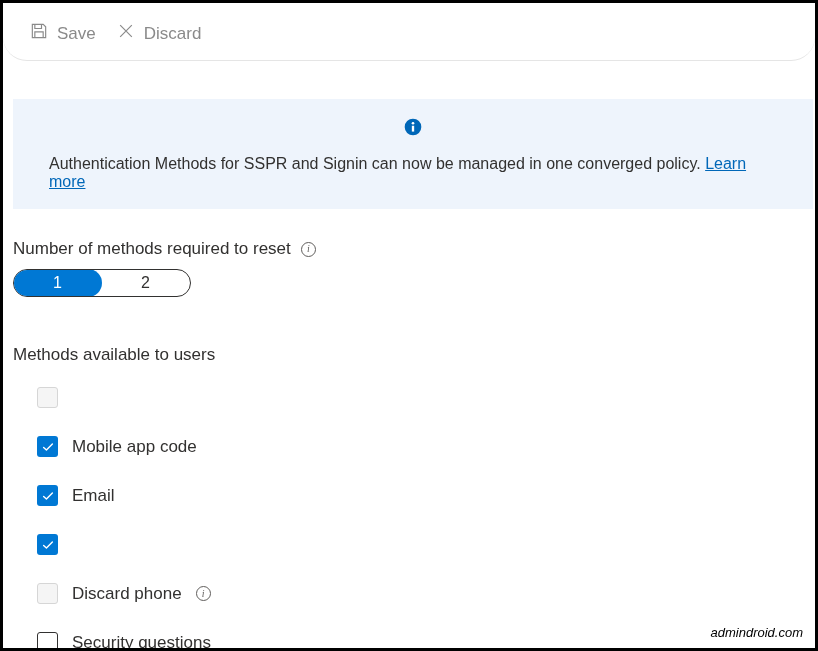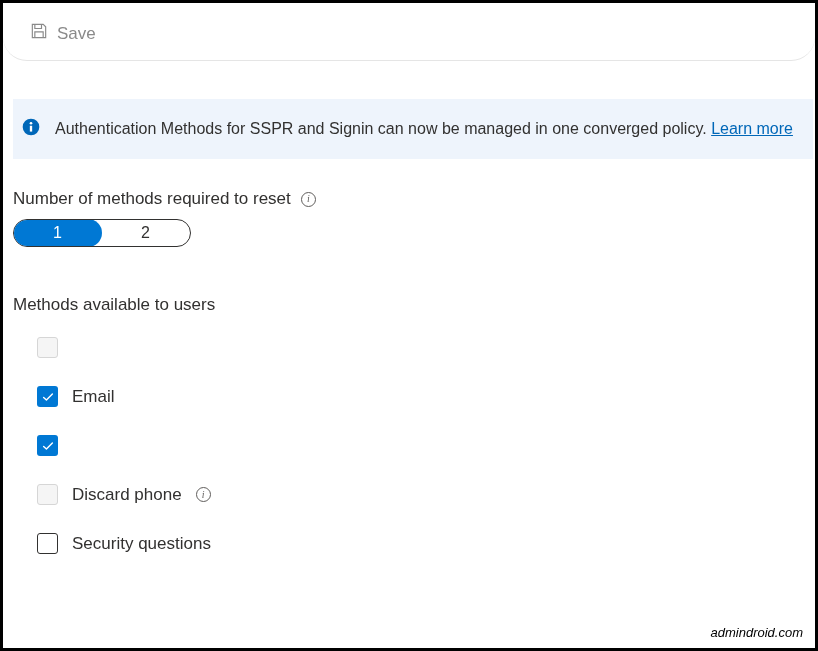--- a/index.html
+++ b/index.html
@@ -34,24 +34,25 @@
       user-select: none;
       padding: 0 6px;
     }
     .toolbar-btn svg {
       width: 20px;
       height: 20px;
     }
     .info-banner {
       background: #eef4fc;
       margin: 38px 2px 0 10px;
-      padding: 18px 8px;
+      padding: 18px 36px;
       display: flex;
       align-items: center;
       gap: 14px;
+      flex-direction: column;
     }
     .info-banner svg {
       width: 20px;
       height: 20px;
       flex-shrink: 0;
     }
     .info-banner-text {
       font-size: 16px;
       color: #323130;
     }
@@ -168,20 +169,28 @@
 <div class="toolbar">
   <div class="toolbar-btn">
     <span>
       <svg viewBox="0 0 24 24" fill="none" stroke="#8a8a8a" stroke-width="1.4">
         <path d="M4 4 L4 20 L20 20 L20 7 L17 4 Z"></path>
         <path d="M7 4 L7 9 L15 9 L15 4"></path>
         <path d="M7 20 L7 13 L17 13 L17 20"></path>
       </svg>
     </span>
     <span>Save</span>
+  </div>
+  <div class="toolbar-btn">
+    <span>
+      <svg viewBox="0 0 24 24" fill="none" stroke="#8a8a8a" stroke-width="1.4">
+        <path d="M5 5 L19 19 M19 5 L5 19"></path>
+      </svg>
+    </span>
+    <span>Discard</span>
   </div>
 </div>
 
 <div class="info-banner">
   <span>
     <svg viewBox="0 0 24 24">
       <circle cx="12" cy="12" r="10" fill="#0067b8"></circle>
       <circle cx="12" cy="7.5" r="1.6" fill="#fff"></circle>
       <rect x="10.6" y="10.5" width="2.8" height="7" fill="#fff"></rect>
     </svg>
@@ -203,20 +212,28 @@
   </div>
 
   <div class="methods-section">
     <div class="field-label">Methods available to users</div>
     <div class="methods-list">
 
       <div class="method-item">
         <div class="checkbox unchecked-light"></div>
       </div>
 
+      <div class="method-item">
+        <div class="checkbox checked">
+          <svg viewBox="0 0 16 16">
+              <path d="M3 8.5 L6.2 11.5 L13 4.5" stroke="#fff" stroke-width="1.6" fill="none" stroke-linecap="round" stroke-linejoin="round"></path>
+            </svg>
+        </div>
+        <span class="method-label">Mobile app code</span>
+      </div>
 
       <div class="method-item">
         <div class="checkbox checked">
           <svg viewBox="0 0 16 16">
               <path d="M3 8.5 L6.2 11.5 L13 4.5" stroke="#fff" stroke-width="1.6" fill="none" stroke-linecap="round" stroke-linejoin="round"></path>
             </svg>
         </div>
         <span class="method-label">Email</span>
       </div>
 

